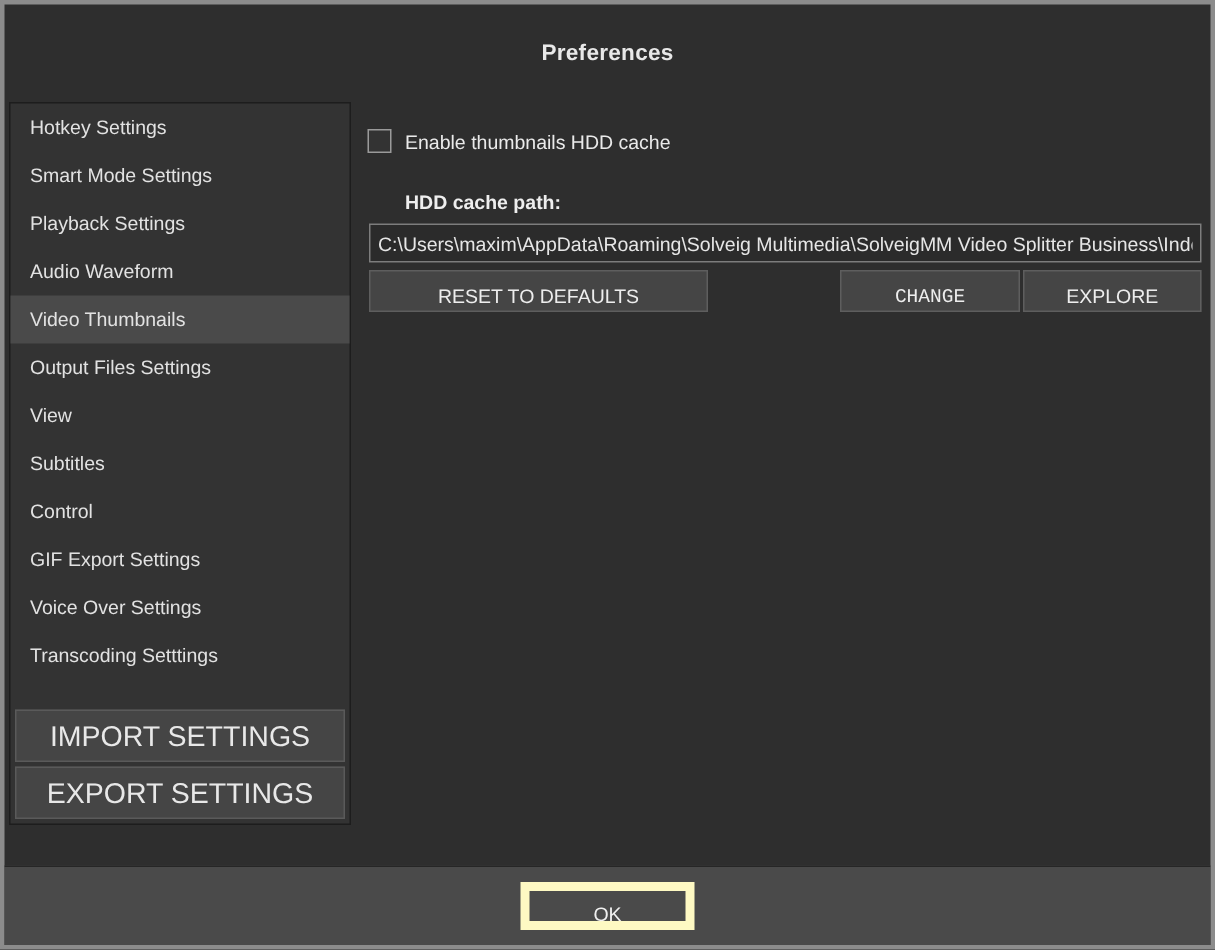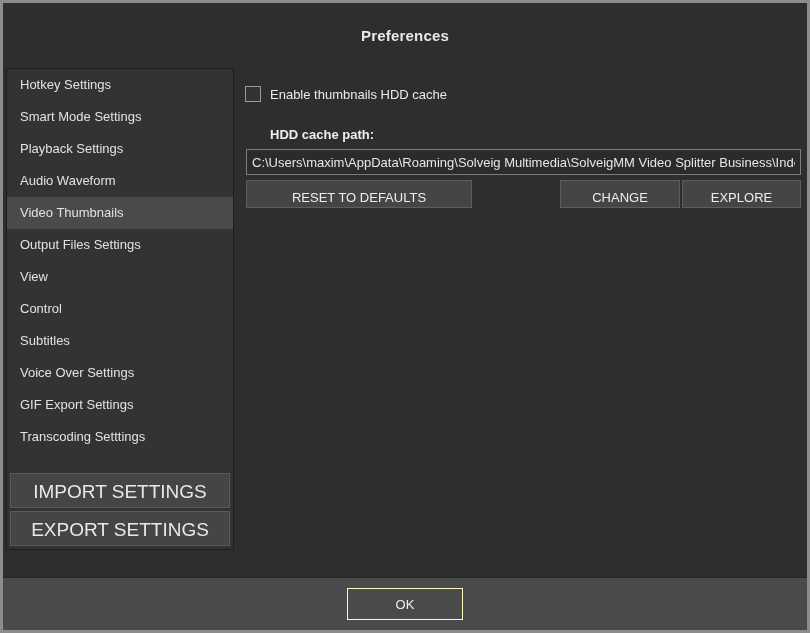--- a/index.html
+++ b/index.html
@@ -171,21 +171,21 @@
     line-height: 34px;
     text-align: center;
     background: #454545;
     border: 1px solid #5e5e5e;
     box-sizing: border-box;
     font-size: 13px;
     color: #ededed;
     cursor: default;
   }
   .btn-reset { left: 0; width: 226px; }
-  .btn-change { left: 314px; width: 120px; }
+  .btn-change { left: 314px; width: 120px; font-family: Liberation Mono, monospace; }
   .btn-explore { left: 436px; width: 119px; }
 
   
   .footer {
     position: absolute;
     left: 0;
     bottom: 0;
     width: 804px;
     height: 53px;
     background: #4a4a4a;
@@ -194,21 +194,21 @@
   }
   .ok-btn {
     position: absolute;
     left: 344px;
     top: 10px;
     width: 116px;
     height: 32px;
     line-height: 32px;
     text-align: center;
     background: #4a4a4a;
-    border: 1px solid #fef9c3;
+    border: 6px solid #fef9c3;
     box-sizing: border-box;
     font-size: 13px;
     color: #efefef;
     cursor: default;
   }
 </style>
 </head>
 <body>
 
 <div class="window">
@@ -219,24 +219,24 @@
 
   <div class="sidebar">
     <div class="nav-list">
       <div class="nav-item">Hotkey Settings</div>
       <div class="nav-item">Smart Mode Settings</div>
       <div class="nav-item">Playback Settings</div>
       <div class="nav-item">Audio Waveform</div>
       <div class="nav-item selected">Video Thumbnails</div>
       <div class="nav-item">Output Files Settings</div>
       <div class="nav-item">View</div>
+      <div class="nav-item">Subtitles</div>
       <div class="nav-item">Control</div>
-      <div class="nav-item">Subtitles</div>
+      <div class="nav-item">GIF Export Settings</div>
       <div class="nav-item">Voice Over Settings</div>
-      <div class="nav-item">GIF Export Settings</div>
       <div class="nav-item">Transcoding Setttings</div>
     </div>
     <div class="sidebar-buttons">
       <div class="side-btn">IMPORT SETTINGS</div>
       <div class="side-btn">EXPORT SETTINGS</div>
     </div>
   </div>
 
   <div class="main">
 

